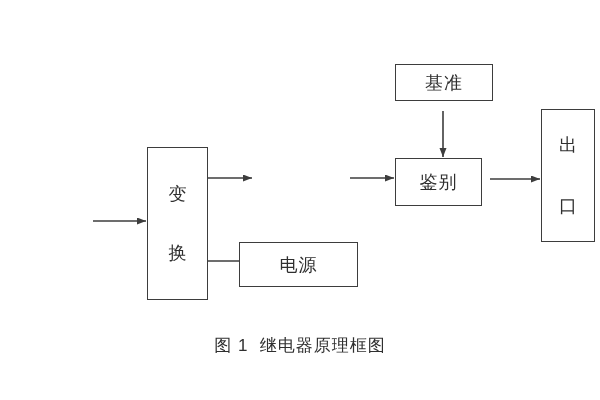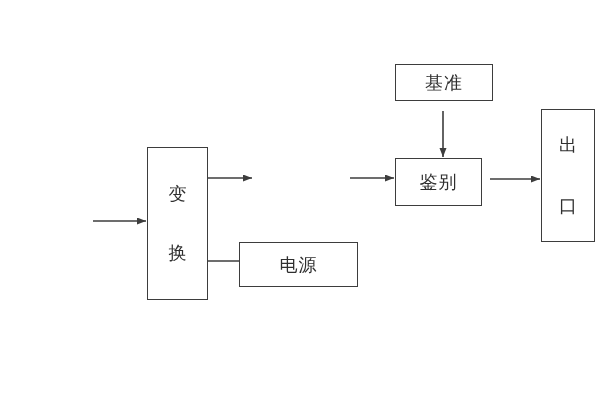--- a/index.html
+++ b/index.html
@@ -112,14 +112,15 @@
 
   <div class="box box-discriminator">
     <span>鉴别</span>
   </div>
 
   <div class="box box-output vertical-box">
     <span>出</span>
     <span>口</span>
   </div>
 
+  <div class="caption">图 1  继电器原理框图</div>
 
 </div>
 
 </body></html>

